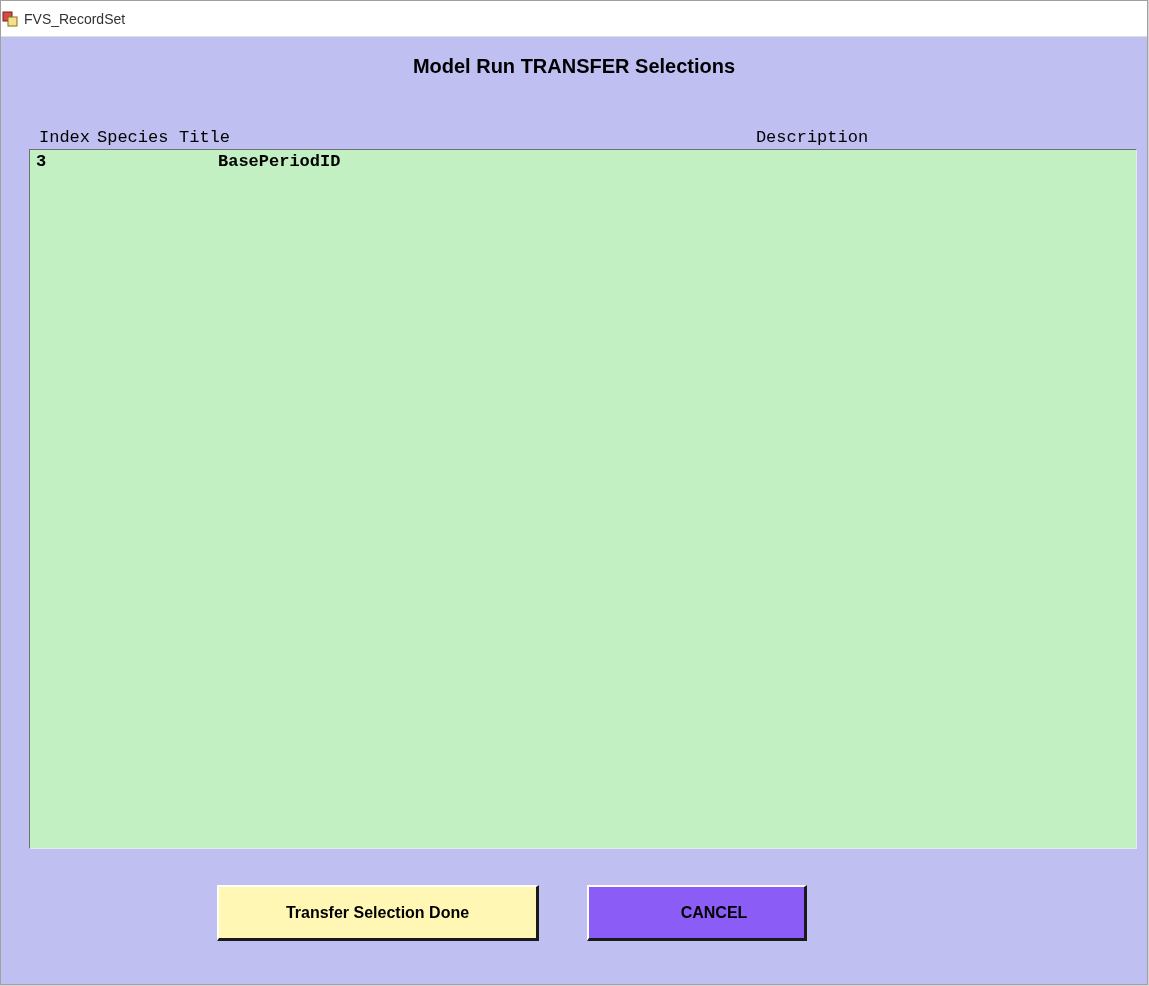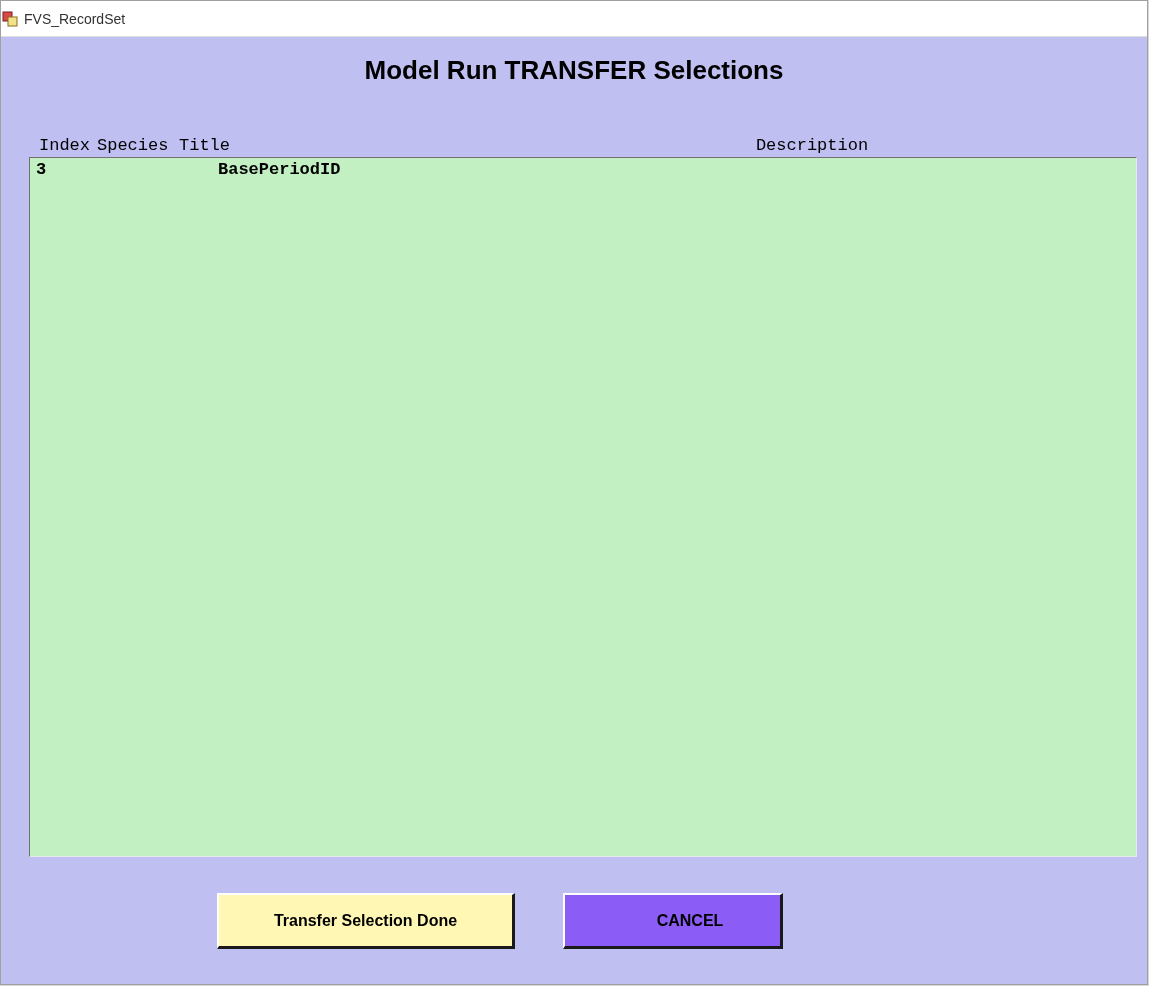--- a/index.html
+++ b/index.html
@@ -38,21 +38,21 @@
     }
     .titlebar-icon svg { display: block; }
     .client-area {
       background: #bfbff2;
       height: calc(100% - 36px);
       position: relative;
       padding-top: 14px;
     }
     .page-title {
       text-align: center;
-      font-size: 26px;
+      font-size: 20px;
       font-weight: bold;
       font-family: Arial, Helvetica, sans-serif;
       color: #000;
       margin-top: 4px;
       margin-bottom: 50px;
     }
     .header-row {
       display: flex;
       padding-left: 38px;
       font-family: "Courier New", Courier, monospace;
@@ -108,21 +108,21 @@
       border-left: 2px solid #ffffff;
       border-right: 3px solid #1a1a1a;
       border-bottom: 3px solid #1a1a1a;
       display: flex;
       align-items: center;
       justify-content: center;
       user-select: none;
     }
     .btn-done {
       background: #fff7b3;
-      width: 298px;
+      width: 322px;
     }
     .btn-cancel {
       background: #8b5cf6;
       width: 220px;
       padding-left: 35px;
     }
   </style>
 </head>
 <body>
 

